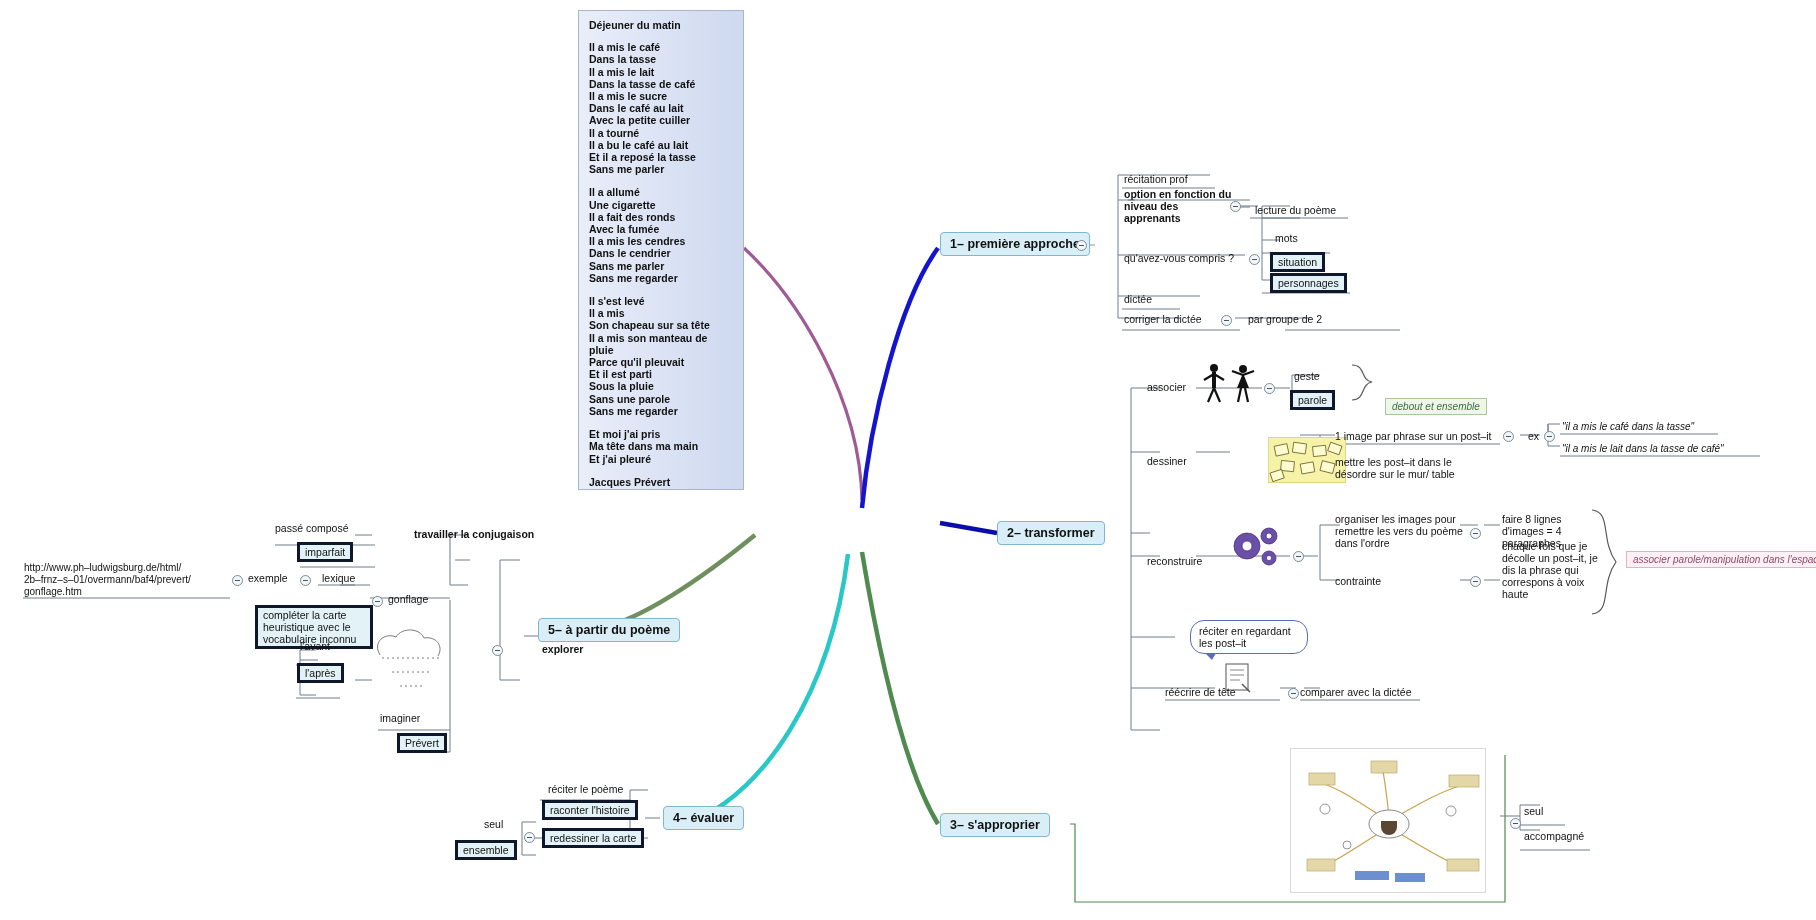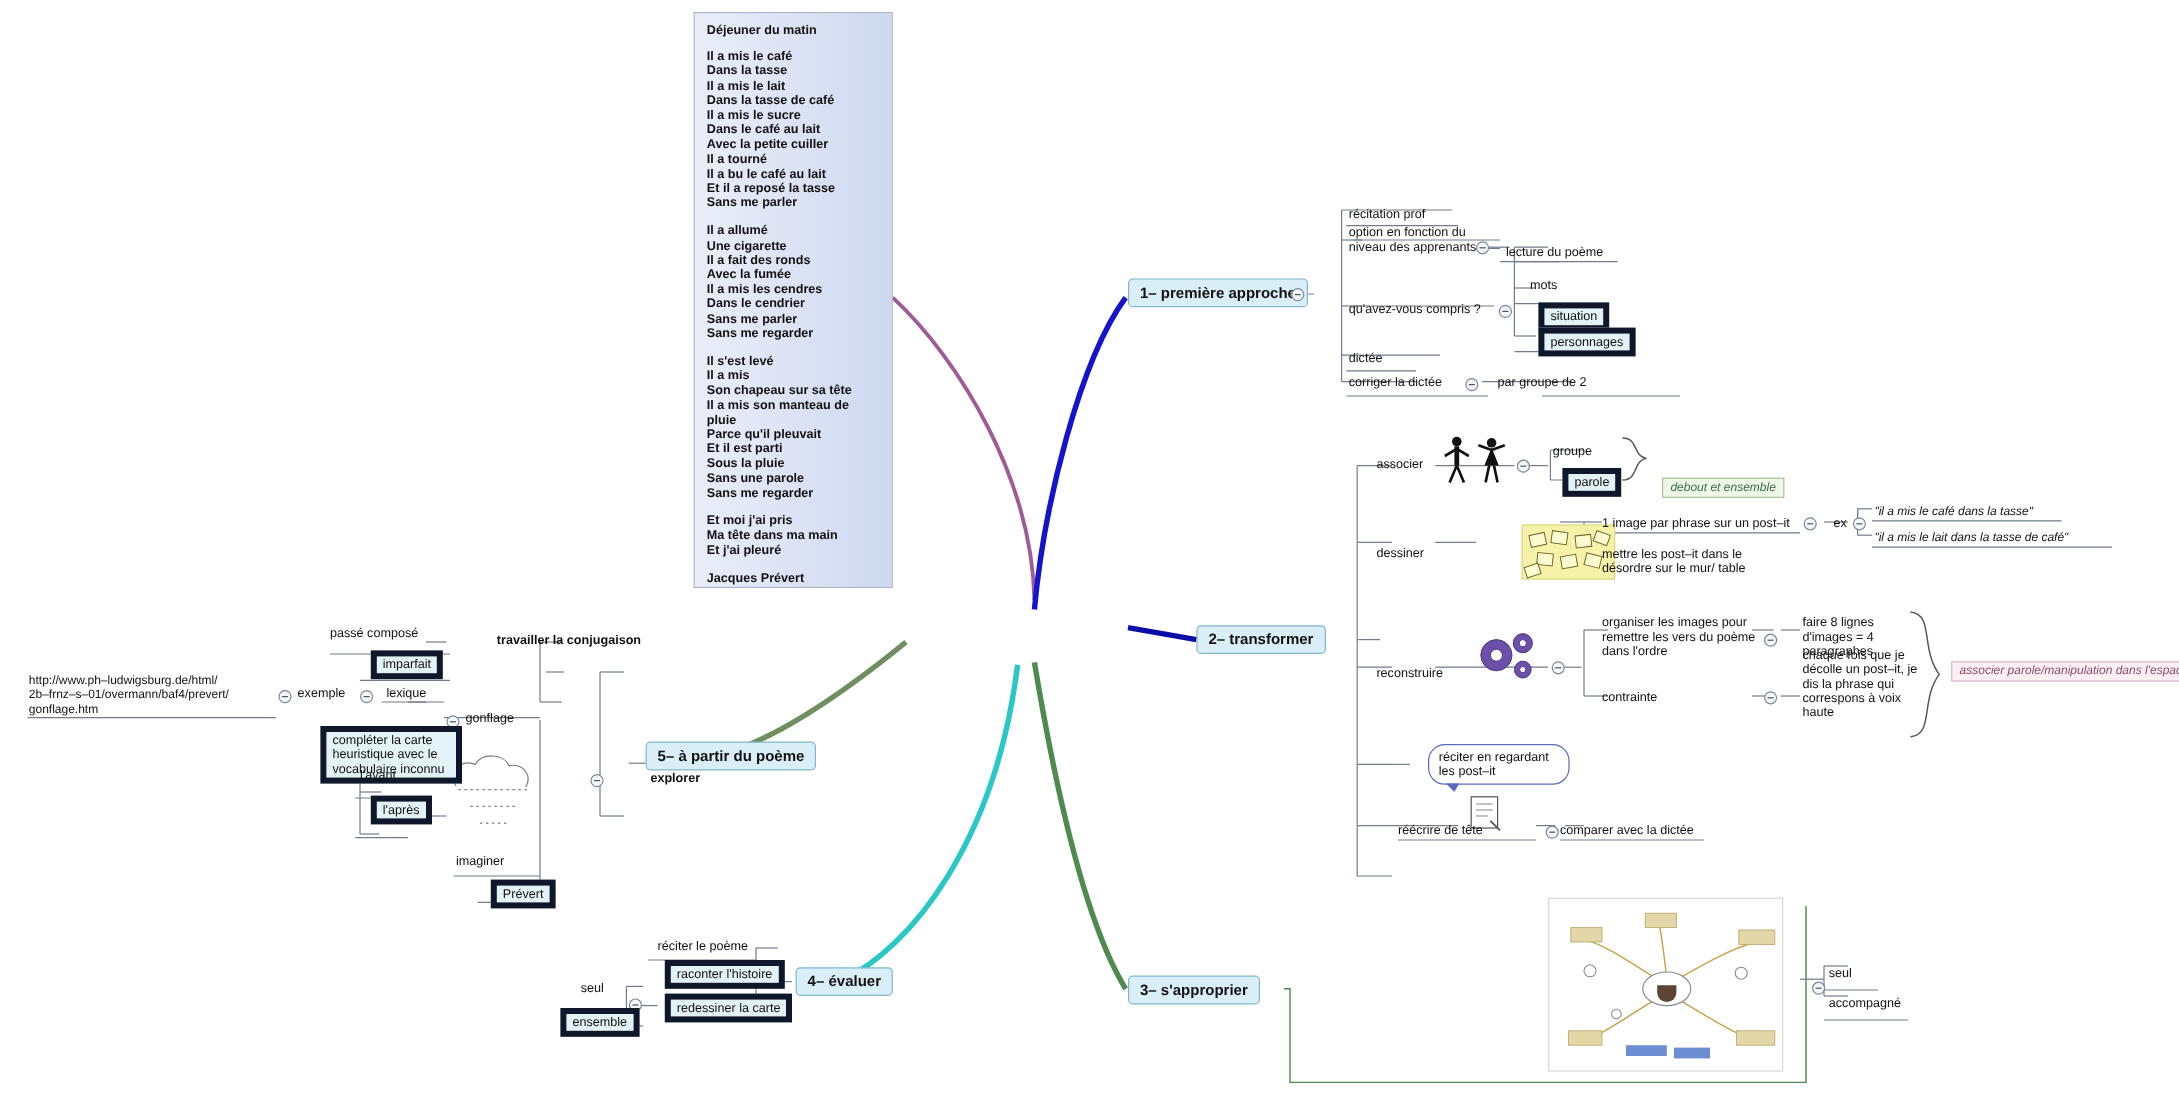--- a/index.html
+++ b/index.html
@@ -87,24 +87,23 @@
   .lab.multi { white-space: normal; }
   .lab.tiny { font-size: 10px; }
   .lab.it { font-style: italic; }
   .lab.bold { font-weight: bold; padding-left: 34px; }
 
   .chip {
     position: absolute;
     font-size: 10.5px;
     color: #111;
     background: #e2f2f7;
-    border: 5px solid #0f172a;
+    border: 3px solid #0f172a;
     padding: 1px 5px;
     white-space: nowrap;
-    margin-left: 12px;
   }
   .note {
     position: absolute;
     font-size: 10px;
     color: #3d6b4f;
     background: #eef6e8;
     border: 1px solid #a8c79a;
     padding: 2px 6px;
     white-space: nowrap;
     font-style: italic;
@@ -383,21 +382,21 @@
 
   <div class="pill p1">1– première approche</div>
   <div class="pill p2">2– transformer</div>
   <div class="pill p3">3– s'approprier</div>
   <div class="pill p4">4– évaluer</div>
   <div class="pill p5">5– à partir du poème</div>
 
   <div class="tog" style="left:1076px; top:240px;"></div>
 
   <div class="lab" style="left:1124px; top:173px;">récitation prof</div>
-  <div class="lab multi" style="left:1124px; top:188px; width:110px;">option en fonction
+  <div class="lab multi" style="left:1124px; top:188px; width:110px;font-weight:bold;">option en fonction
 du niveau des
 apprenants</div>
   <div class="tog" style="left:1230px; top:201px;"></div>
   <div class="lab" style="left:1255px; top:204px;">lecture du poème</div>
 
   <div class="lab" style="left:1124px; top:252px;">qu'avez-vous compris ?</div>
   <div class="tog" style="left:1249px; top:254px;"></div>
   <div class="lab" style="left:1275px; top:232px;">mots</div>
   <div class="chip" style="left:1270px; top:252px;">situation</div>
   <div class="chip" style="left:1270px; top:273px;">personnages</div>
@@ -415,21 +414,21 @@
         <circle cx="16" cy="6" r="4"></circle>
         <rect x="14" y="10" width="4" height="16"></rect>
         <path d="M16 12 L6 18 M16 12 L26 18 M16 26 L10 40 M16 26 L22 40" stroke="#111" stroke-width="2.2" fill="none"></path>
         <circle cx="45" cy="7" r="4"></circle>
         <path d="M45 11 L39 26 L51 26 Z"></path>
         <path d="M45 13 L34 9 M45 13 L56 9 M43 26 L40 40 M47 26 L50 40" stroke="#111" stroke-width="2.2" fill="none"></path>
       </g>
     </svg>
   </div>
   <div class="tog" style="left:1264px; top:383px;"></div>
-  <div class="lab" style="left:1294px; top:370px;">groupe</div>
+  <div class="lab" style="left:1294px; top:370px;">geste</div>
   <div class="chip" style="left:1290px; top:390px;">parole</div>
   <div class="note" style="left:1385px; top:398px;text-align:right;">debout et ensemble</div>
 
   <div class="lab" style="left:1147px; top:455px;">dessiner</div>
 
   <div class="postit">
     <svg viewBox="0 0 78 46" width="78" height="46">
       <g stroke="#6b5f2a" stroke-width="0.8" fill="#fdfbd0">
         <rect x="6" y="7" width="13" height="10" transform="rotate(-12 12 12)"></rect>
         <rect x="24" y="5" width="13" height="10" transform="rotate(8 30 10)"></rect>

